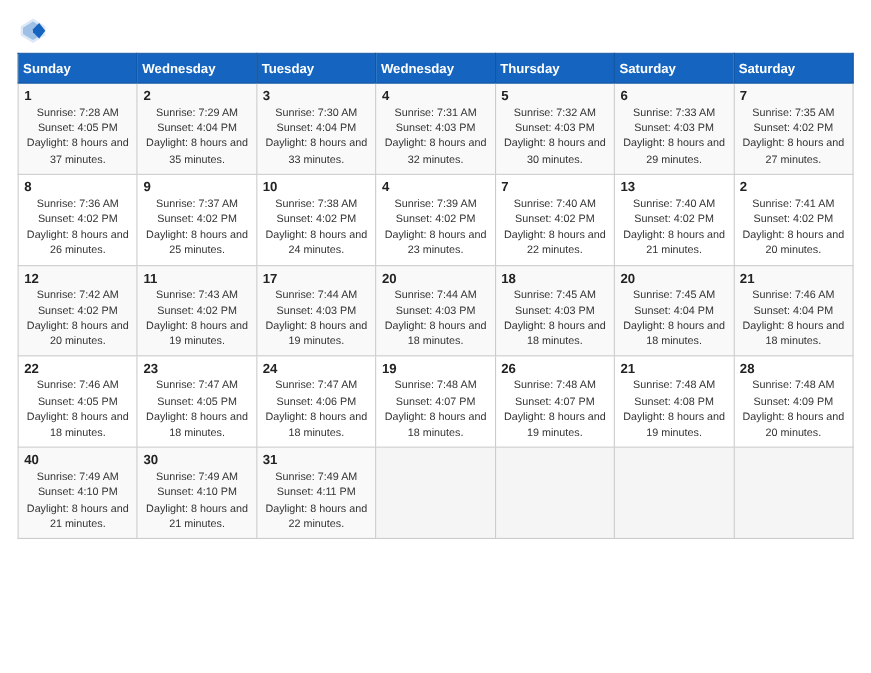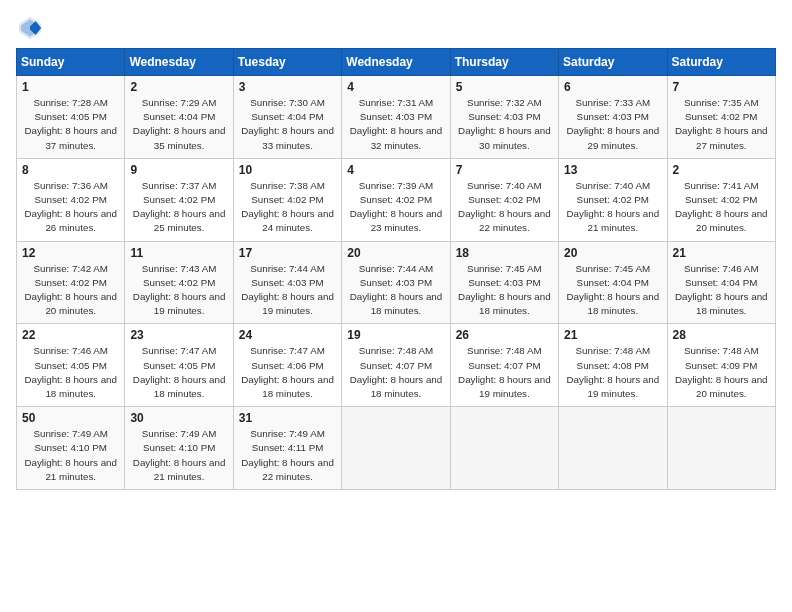--- a/index.html
+++ b/index.html
@@ -251,21 +251,21 @@
             <span class="day-num">21</span>
             <div class="day-detail">Sunrise: 7:48 AM<br>Sunset: 4:08 PM<br>Daylight: 8 hours and 19 minutes.</div>
           </td>
           <td>
             <span class="day-num">28</span>
             <div class="day-detail">Sunrise: 7:48 AM<br>Sunset: 4:09 PM<br>Daylight: 8 hours and 20 minutes.</div>
           </td>
         </tr>
         <tr>
           <td>
-            <span class="day-num">50</span>
+            <span class="day-num">40</span>
             <div class="day-detail">Sunrise: 7:49 AM<br>Sunset: 4:10 PM<br>Daylight: 8 hours and 21 minutes.</div>
           </td>
           <td>
             <span class="day-num">30</span>
             <div class="day-detail">Sunrise: 7:49 AM<br>Sunset: 4:10 PM<br>Daylight: 8 hours and 21 minutes.</div>
           </td>
           <td>
             <span class="day-num">31</span>
             <div class="day-detail">Sunrise: 7:49 AM<br>Sunset: 4:11 PM<br>Daylight: 8 hours and 22 minutes.</div>
           </td>

